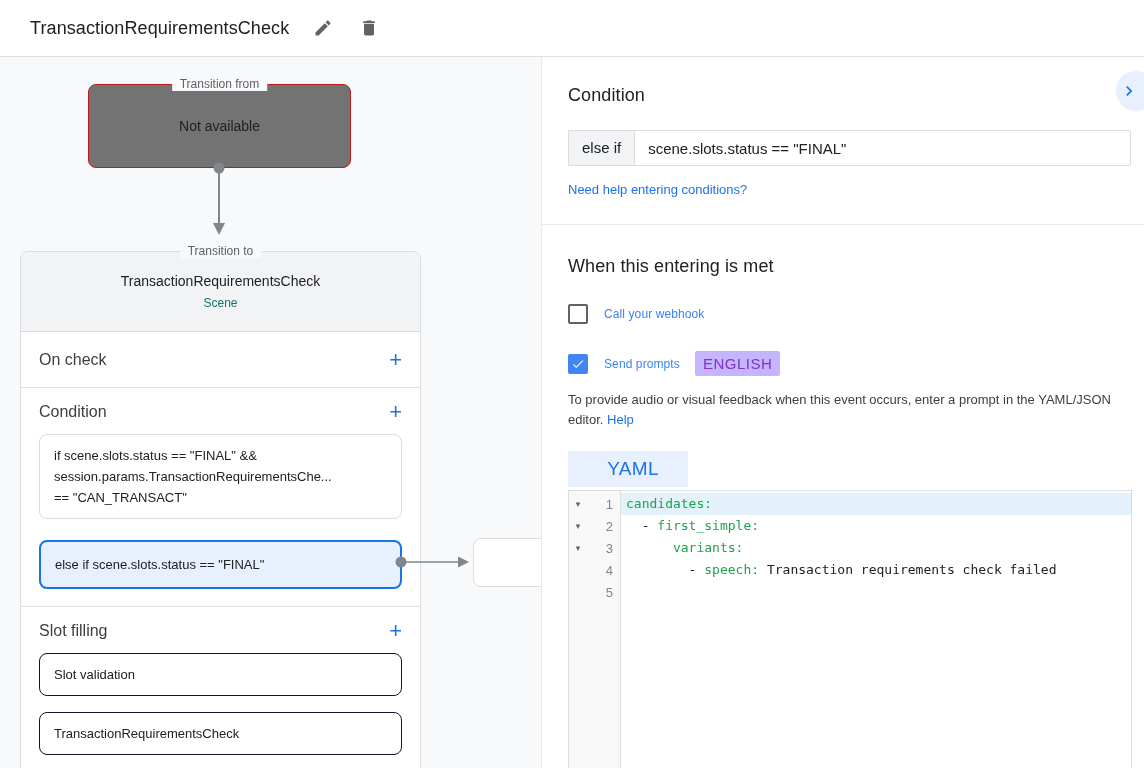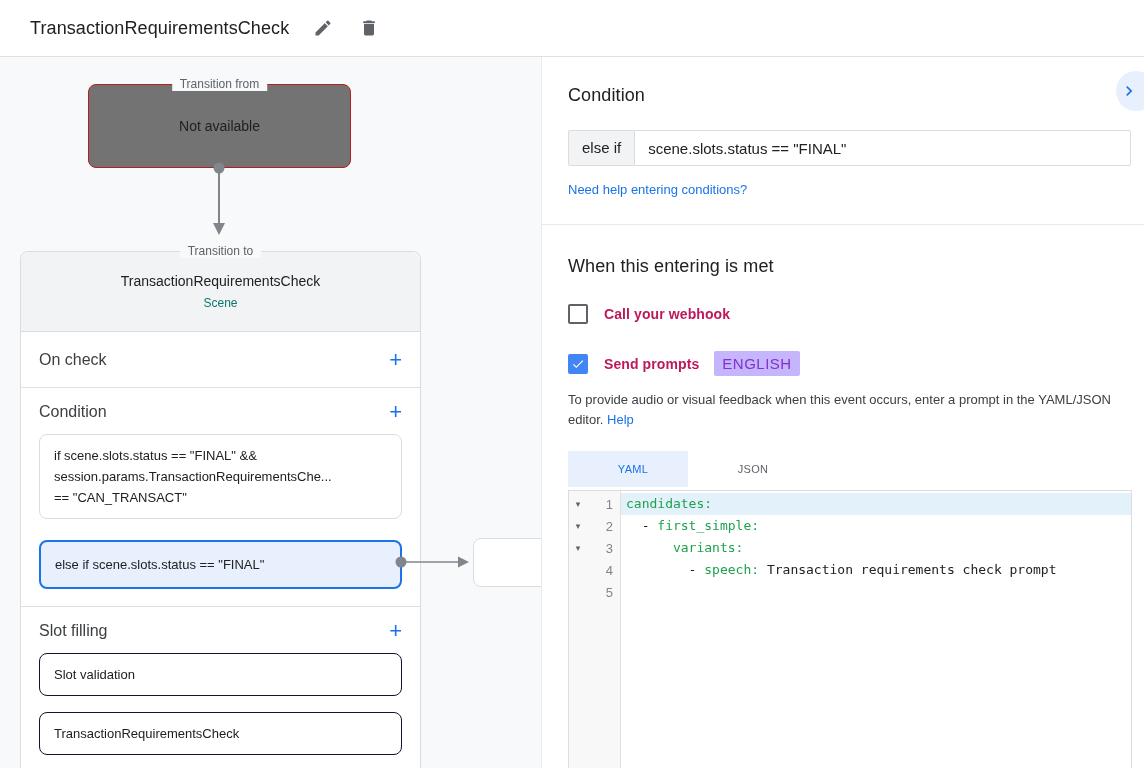--- a/index.html
+++ b/index.html
@@ -68,28 +68,28 @@
     padding:0 13px; font-size:15px; color:#202124; font-family:inherit; outline:none; }
   .help-link { display:inline-block; margin-top:16px; font-size:13px; color:#1a73e8;
     text-decoration:none; cursor:pointer; }
   .panel-divider { height:1px; background:#e8eaed; margin:26px 0 0 -26px; }
   .when-heading { margin-top:31px; }
   .check-row { display:flex; align-items:center; margin-top:27px; cursor:pointer; }
   .checkbox { width:20px; height:20px; border-radius:2px; flex:none;
     display:flex; align-items:center; justify-content:center; }
   .checkbox.unchecked { border:2px solid #5f6368; background:#fff; }
   .checkbox.checked { background:#4285f4; border:2px solid #4285f4; }
-  .check-label { font-size:14px; font-weight:700; color:#be185d; margin-left:16px; letter-spacing:.1px; }
+  .check-label { font-size:12px; font-weight:400; color:#3b82f6; margin-left:16px; letter-spacing:.1px; }
   .badge { margin-left:15px; background:#c4b5fd; color:#8430ce; font-size:15px;
     font-weight:500; padding:4px 8px; border-radius:2px; letter-spacing:.5px; }
   .desc { margin-top:14px; width:570px; font-size:13px; line-height:20px; color:#3c4043; }
   .desc a { color:#1a73e8; text-decoration:none; cursor:pointer; }
   .tabs { display:flex; margin-top:21px; }
   .tab { width:120px; height:36px; display:flex; align-items:center; justify-content:center;
-    font-size:11px; font-weight:500; color:#5f6368; cursor:pointer; letter-spacing:.3px;padding-left:10px; }
+    font-size:19px; font-weight:500; color:#5f6368; cursor:pointer; letter-spacing:.3px;padding-left:10px; }
   .tab.active { background:#e8f0fe; color:#1a73e8; }
   .editor { margin-top:3px; width:564px; height:306px; border:1px solid #dadce0;
     border-bottom:none; display:flex; background:#fff; }
   .gutter { width:52px; background:#f8f8f8; border-right:1px solid #e0e0e0; flex:none; padding-top:2px; }
   .gutter-line { height:22px; display:flex; align-items:center; }
   .fold { width:18px; text-align:center; font-size:9px; color:#5f6368; cursor:pointer; }
   .lnum { flex:1; text-align:right; padding-right:7px; font-size:13px; color:#80868b; }
   .code { flex:1; padding-top:2px; overflow:hidden; }
   .code-line { height:22px; line-height:22px; font-family:"DejaVu Sans Mono", monospace;
     font-size:13px; white-space:pre; padding-left:5px; color:#202124; }
@@ -218,21 +218,20 @@
       </span>
       <span class="check-label">Send prompts</span>
       <span class="badge">ENGLISH</span>
     </label>
 
     <p class="desc"><span>To provide audio or visual feedback when this event occurs, enter a prompt in the YAML/JSON editor.</span>
       <a>Help</a></p>
 
     <div class="tabs">
       <div class="tab active">YAML</div>
-      <div class="tab">JSON</div>
     </div>
 
     <div class="editor">
       <div class="gutter" id="gutter">
           <div class="gutter-line">
             <span class="fold">▾</span>
             <span class="lnum">1</span>
           </div>
           <div class="gutter-line">
             <span class="fold">▾</span>
@@ -248,18 +247,18 @@
           </div>
           <div class="gutter-line">
             <span class="fold"></span>
             <span class="lnum">5</span>
           </div>
         </div>
       <div class="code" id="code">
           <div class="code-line hl"><span class="key">candidates:</span></div>
           <div class="code-line"><span class="val">  - </span><span class="key">first_simple:</span></div>
           <div class="code-line"><span class="val">      </span><span class="key">variants:</span></div>
-          <div class="code-line"><span class="val">        - </span><span class="key">speech: </span><span class="val">Transaction requirements check prompt</span></div>
+          <div class="code-line"><span class="val">        - </span><span class="key">speech: </span><span class="val">Transaction requirements check failed</span></div>
           <div class="code-line"></div>
         </div>
     </div>
   </aside>
 </div>
 
 </body></html>

